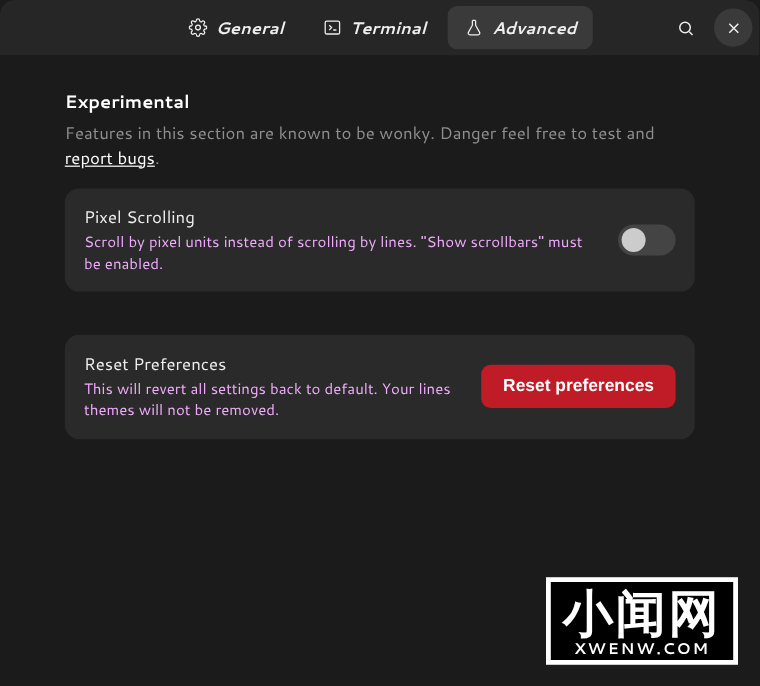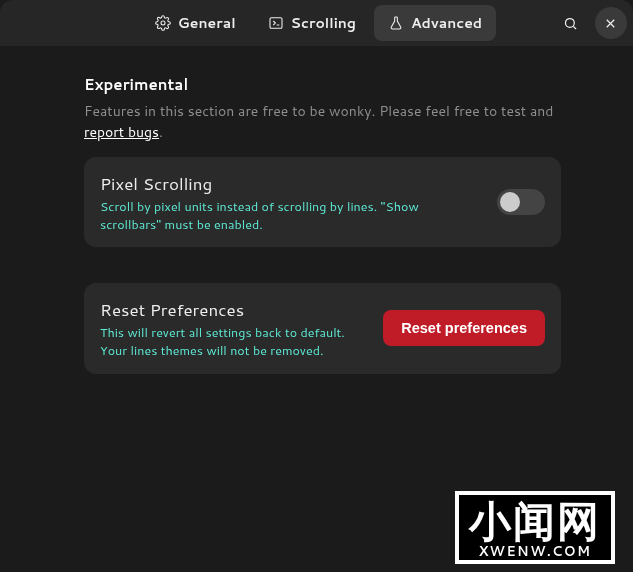--- a/index.html
+++ b/index.html
@@ -13,20 +13,21 @@
     border-radius: 12px;
   }
   .headerbar {
     height: 46px;
     background: #262626;
     border-top-left-radius: 12px;
     border-top-right-radius: 12px;
     display: flex;
     align-items: center;
     padding: 0 6px;
+    font-style: italic;
   }
   .tabs {
     display: flex;
     gap: 4px;
     margin: 0 auto;
   }
   .tab {
     display: flex; align-items: center; gap: 7px;
     padding: 8px 14px;
     border-radius: 8px;
@@ -40,64 +41,63 @@
     width: 32px; height: 32px;
     display: flex; align-items: center; justify-content: center;
     border-radius: 50%;
     cursor: pointer;
   }
   .hbtn.close { background: #3a3a3a; }
   .hbtn svg { width: 15px; height: 15px; fill: none; stroke: #eee; stroke-width: 2; }
   .spacer { width: 76px; }
   .right-buttons { display: flex; gap: 8px; }
   .content {
-    padding: 28px 72px;
-    margin-left: 12px;
+    padding: 28px 54px;
   }
   .section { margin-bottom: 36px; }
   .section-title {
     font-size: 15px; font-weight: 700; color: #fff;
     margin-bottom: 6px;
   }
   .section-sub {
     font-size: 14px; color: #8e8e8e; line-height: 1.5;
     margin-bottom: 14px;
   }
   .section-sub a { color: #ffffff; text-decoration: underline; cursor: pointer; }
   .row {
     background: #2a2a2a;
     border-radius: 12px;
     padding: 14px 16px;
     display: flex;
     align-items: center;
     gap: 16px;
   }
   .row-text { flex: 1; }
-  .row-title { font-size: 17px; color: #eee; margin-bottom: 2px; }
-  .row-desc { font-size: 12.5px; color: #5eead4; line-height: 1.45; }
+  .row-title { font-size: 14px; color: #eee; margin-bottom: 2px; }
+  .row-desc { font-size: 12.5px; color: #f0abfc; line-height: 1.45; }
   .switch {
     width: 48px; height: 26px;
     background: #444; border-radius: 13px;
     position: relative; cursor: pointer;
     flex-shrink: 0;
   }
   .switch-knob {
     width: 20px; height: 20px; border-radius: 50%;
     background: #ccc; position: absolute; top: 3px; left: 3px;
   }
   .danger-btn {
     background: #c01c28; color: #fff;
     border: none; border-radius: 8px;
     padding: 10px 18px;
     font-size: 14.5px; font-weight: 700;
     cursor: pointer; flex-shrink: 0;
   }
   .watermark {
     position: absolute;
-    right: 18px; bottom: 8px;
+    right: 18px; bottom: 18px;
     border: 4px solid #fff;
     background: #000;
     color: #fff;
     padding: 6px 10px 2px;
     text-align: center;
     line-height: 1;
   }
   .watermark .cn { font-size: 42px; font-weight: 700; letter-spacing: 2px; font-family: "PingFang SC","Microsoft YaHei",sans-serif;}
   .watermark .en { font-size: 13px; font-weight: 700; letter-spacing: 1.5px; margin-top:2px; }
 </style>
@@ -112,21 +112,21 @@
           <circle cx="12" cy="12" r="3"></circle>
           <path d="M19.4 15a1.7 1.7 0 0 0 .34 1.87l.06.06a2 2 0 1 1-2.83 2.83l-.06-.06a1.7 1.7 0 0 0-1.87-.34 1.7 1.7 0 0 0-1 1.56V21a2 2 0 1 1-4 0v-.09a1.7 1.7 0 0 0-1.11-1.56 1.7 1.7 0 0 0-1.87.34l-.06.06a2 2 0 1 1-2.83-2.83l.06-.06a1.7 1.7 0 0 0 .34-1.87 1.7 1.7 0 0 0-1.56-1H3a2 2 0 1 1 0-4h.09a1.7 1.7 0 0 0 1.56-1.11 1.7 1.7 0 0 0-.34-1.87l-.06-.06a2 2 0 1 1 2.83-2.83l.06.06a1.7 1.7 0 0 0 1.87.34H9a1.7 1.7 0 0 0 1-1.56V3a2 2 0 1 1 4 0v.09a1.7 1.7 0 0 0 1 1.56 1.7 1.7 0 0 0 1.87-.34l.06-.06a2 2 0 1 1 2.83 2.83l-.06.06a1.7 1.7 0 0 0-.34 1.87V9a1.7 1.7 0 0 0 1.56 1H21a2 2 0 1 1 0 4h-.09a1.7 1.7 0 0 0-1.56 1z"></path>
         </svg>
       <span>General</span>
     </div>
     <div class="tab">
       <svg viewBox="0 0 24 24">
           <rect x="3" y="4" width="18" height="16" rx="2"></rect>
           <path d="M8 9l3 3-3 3M13 15h4"></path>
         </svg>
-      <span>Scrolling</span>
+      <span>Terminal</span>
     </div>
     <div class="tab active">
       <svg viewBox="0 0 24 24">
           <path d="M10 3h4M10 3v6l-5 9a2 2 0 0 0 1.74 3h10.52A2 2 0 0 0 19 18l-5-9V3"></path>
         </svg>
       <span>Advanced</span>
     </div>
   </div>
   <div class="right-buttons">
     <div class="hbtn">
@@ -141,21 +141,21 @@
         </svg>
     </div>
   </div>
 </div>
 
 <div class="content">
 
   <div class="section">
     <div class="section-title">Experimental</div>
     <div class="section-sub">
-      <span>Features in this section are free to be wonky. Please feel free to test and </span><a>report bugs</a><span>.</span>
+      <span>Features in this section are known to be wonky. Danger feel free to test and </span><a>report bugs</a><span>.</span>
     </div>
     <div class="row">
       <div class="row-text">
         <div class="row-title">Pixel Scrolling</div>
         <div class="row-desc">Scroll by pixel units instead of scrolling by lines. "Show scrollbars" must be enabled.</div>
       </div>
       <div class="switch">
         <div class="switch-knob"></div>
       </div>
     </div>

